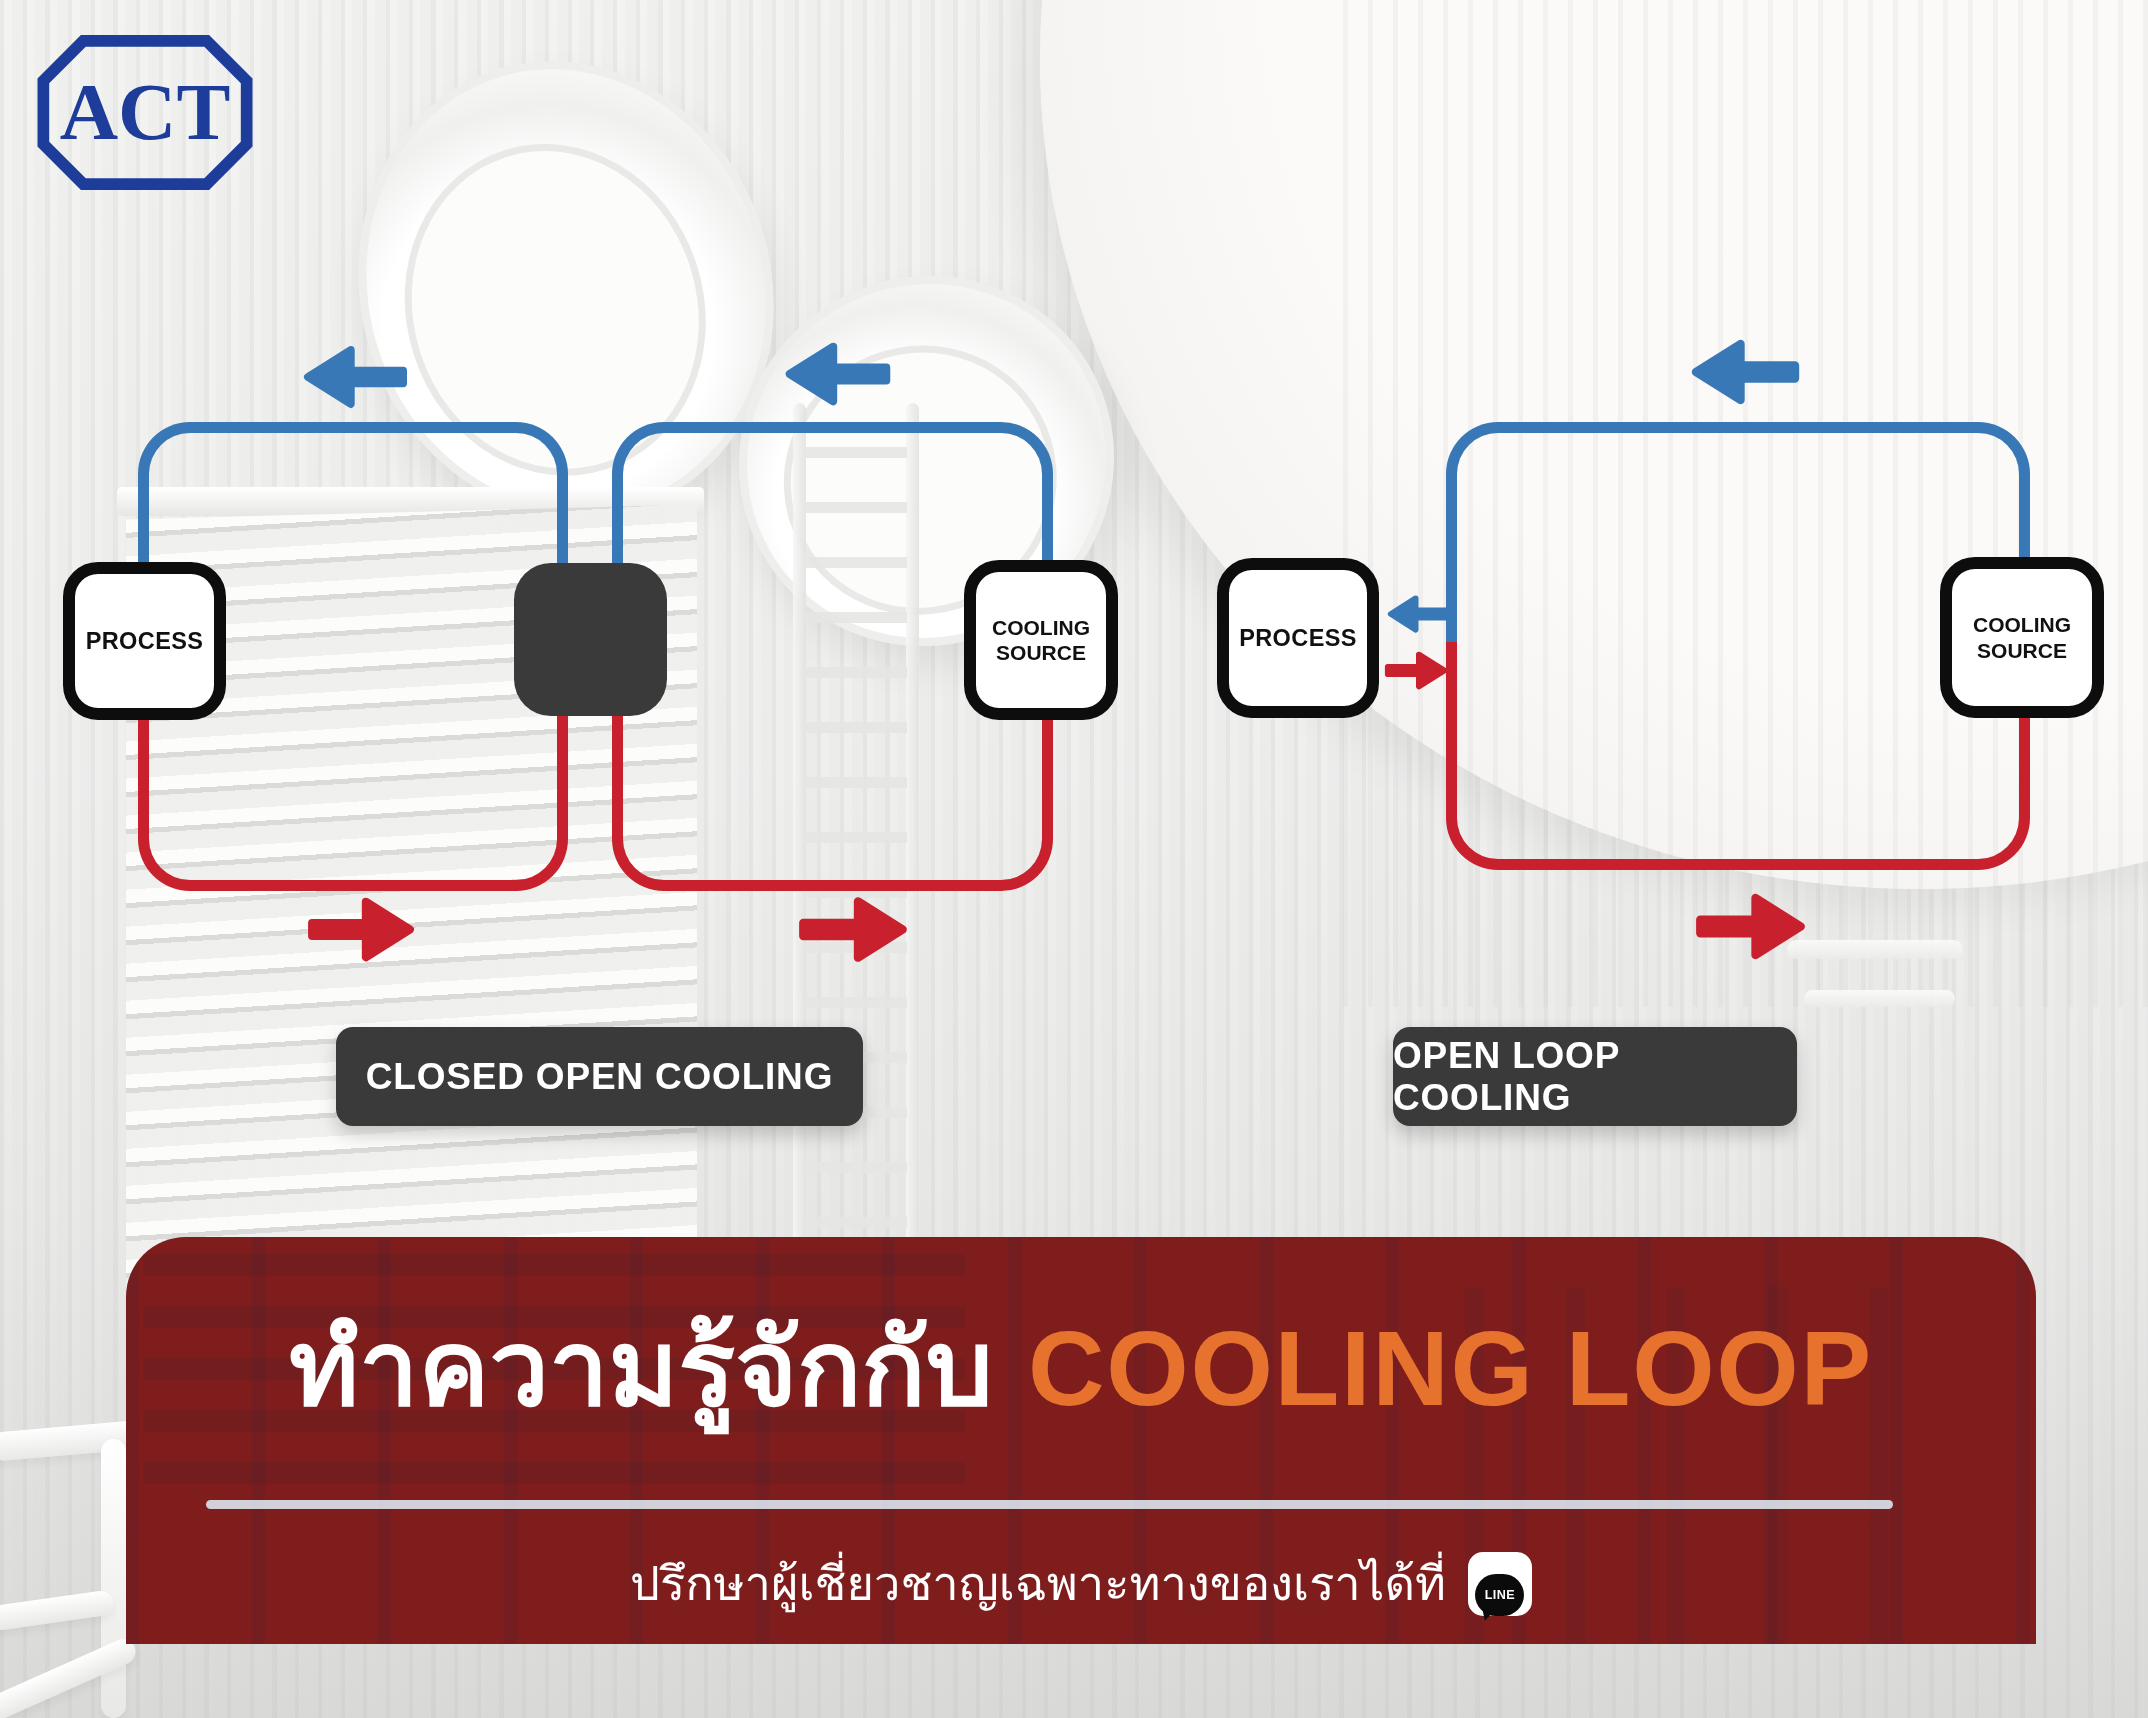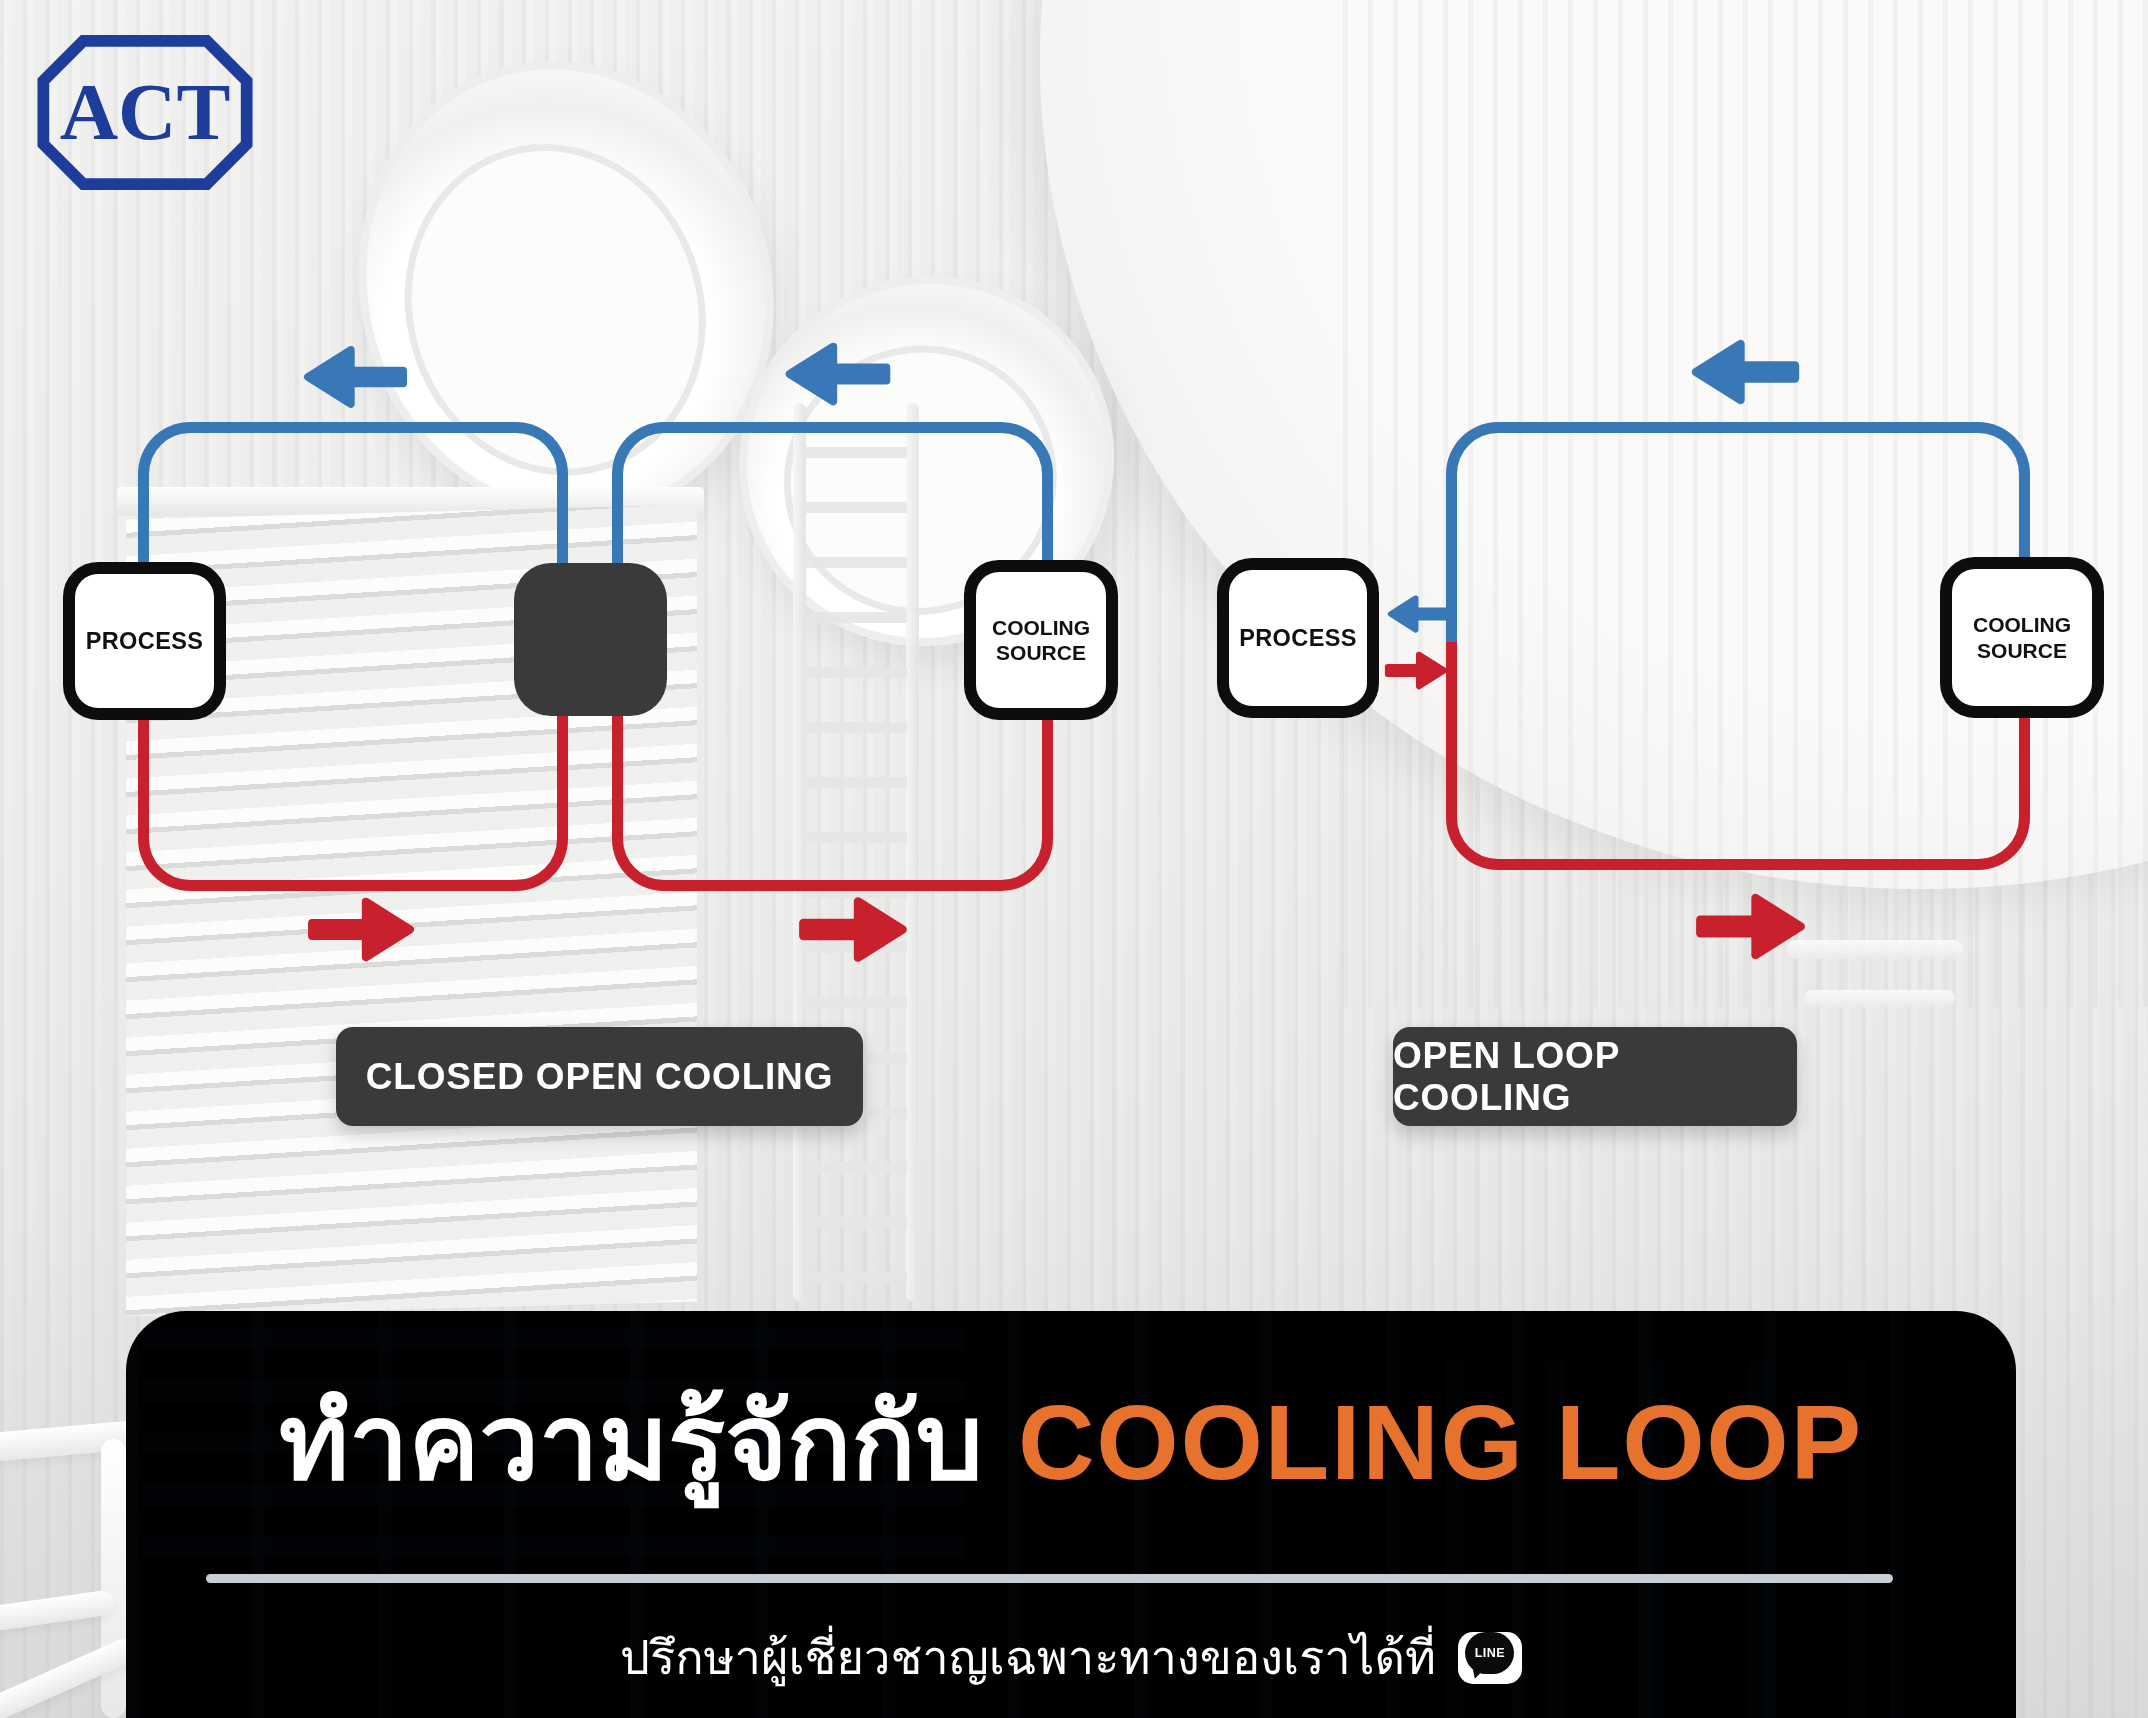--- a/index.html
+++ b/index.html
@@ -59,39 +59,39 @@
   .arrow.left svg{transform:scaleX(-1);}
   .cold-fill{fill:#3878b6;stroke:#3878b6;}
   .hot-fill{fill:#c9202e;stroke:#c9202e;}
 
   
   .loop-title{position:absolute;z-index:4;background:#3a3a3a;border-radius:17px;color:#ffffff;
     display:flex;align-items:center;justify-content:center;font-weight:bold;font-size:37px;
     letter-spacing:0.8px;box-shadow:0 8.4px 18.5px rgba(0,0,0,.18);}
 
   
-  .banner{position:absolute;left:126px;top:1311px;width:1890px;height:407px;z-index:5;
-    background:#000000;border-radius:60px 60px 0 0;overflow:hidden;}
+  .banner{position:absolute;left:126px;top:1237px;width:1890px;height:407px;z-index:5;
+    background:#7f1d1d;border-radius:60px 60px 0 0;overflow:hidden;padding-left:20px;}
   .banner .ghost-v{position:absolute;inset:0;opacity:.30;
     background:repeating-linear-gradient(90deg,rgba(12,34,62,.30) 0 13.4px,transparent 13.4px 126px);}
   .banner .ghost-h{position:absolute;left:17px;top:17px;width:822px;height:235px;opacity:.22;
     background:repeating-linear-gradient(180deg,rgba(10,30,56,.45) 0 22px,transparent 22px 52px);}
   .banner .ghost-beam{position:absolute;right:101px;top:50px;width:470px;height:587px;opacity:.15;
     background:repeating-linear-gradient(90deg,rgba(10,30,56,.5) 0 18.5px,transparent 18.5px 101px);}
   .heading{position:absolute;left:0;right:0;top:65px;text-align:center;font-weight:bold;
     font-size:106px;line-height:1.25;white-space:nowrap;}
   .heading .th{color:#ffffff;}
   .heading .en{color:#e7722e;margin-left:35px;letter-spacing:1.7px;}
   .divider{position:absolute;left:80px;top:263px;width:1687px;height:9.2px;border-radius:5px;
     background:#d9dfe8;opacity:.92;}
   .cta-row{position:absolute;left:0;right:0;top:309px;display:flex;align-items:center;
     justify-content:center;gap:22px;}
   .cta-text{color:#ffffff;font-size:47px;font-weight:normal;}
-  .line-badge{width:64px;height:52px;background:#ffffff;border-radius:15px;display:flex;
-    align-items:flex-start;justify-content:center;}
+  .line-badge{width:64px;height:64px;background:#ffffff;border-radius:15px;display:flex;
+    align-items:flex-end;justify-content:center;}
   .line-bubble{position:relative;width:49px;height:42px;background:#0b0b0b;border-radius:22px;
     display:flex;align-items:center;justify-content:center;}
   .line-bubble::after{content:"";position:absolute;left:5.9px;bottom:-5.9px;width:0;height:0;
     border-left:5px solid transparent;border-right:7.6px solid transparent;border-top:11.7px solid #0b0b0b;
     transform:rotate(12deg);}
   .line-bubble span{color:#ffffff;font-size:12.6px;font-weight:bold;letter-spacing:0.4px;}
   .line-handle{color:#ffffff;font-size:44px;font-weight:bold;letter-spacing:0.4px;}
 
   
   .logo{position:absolute;left:35px;top:32px;width:220px;height:161px;z-index:6;}

